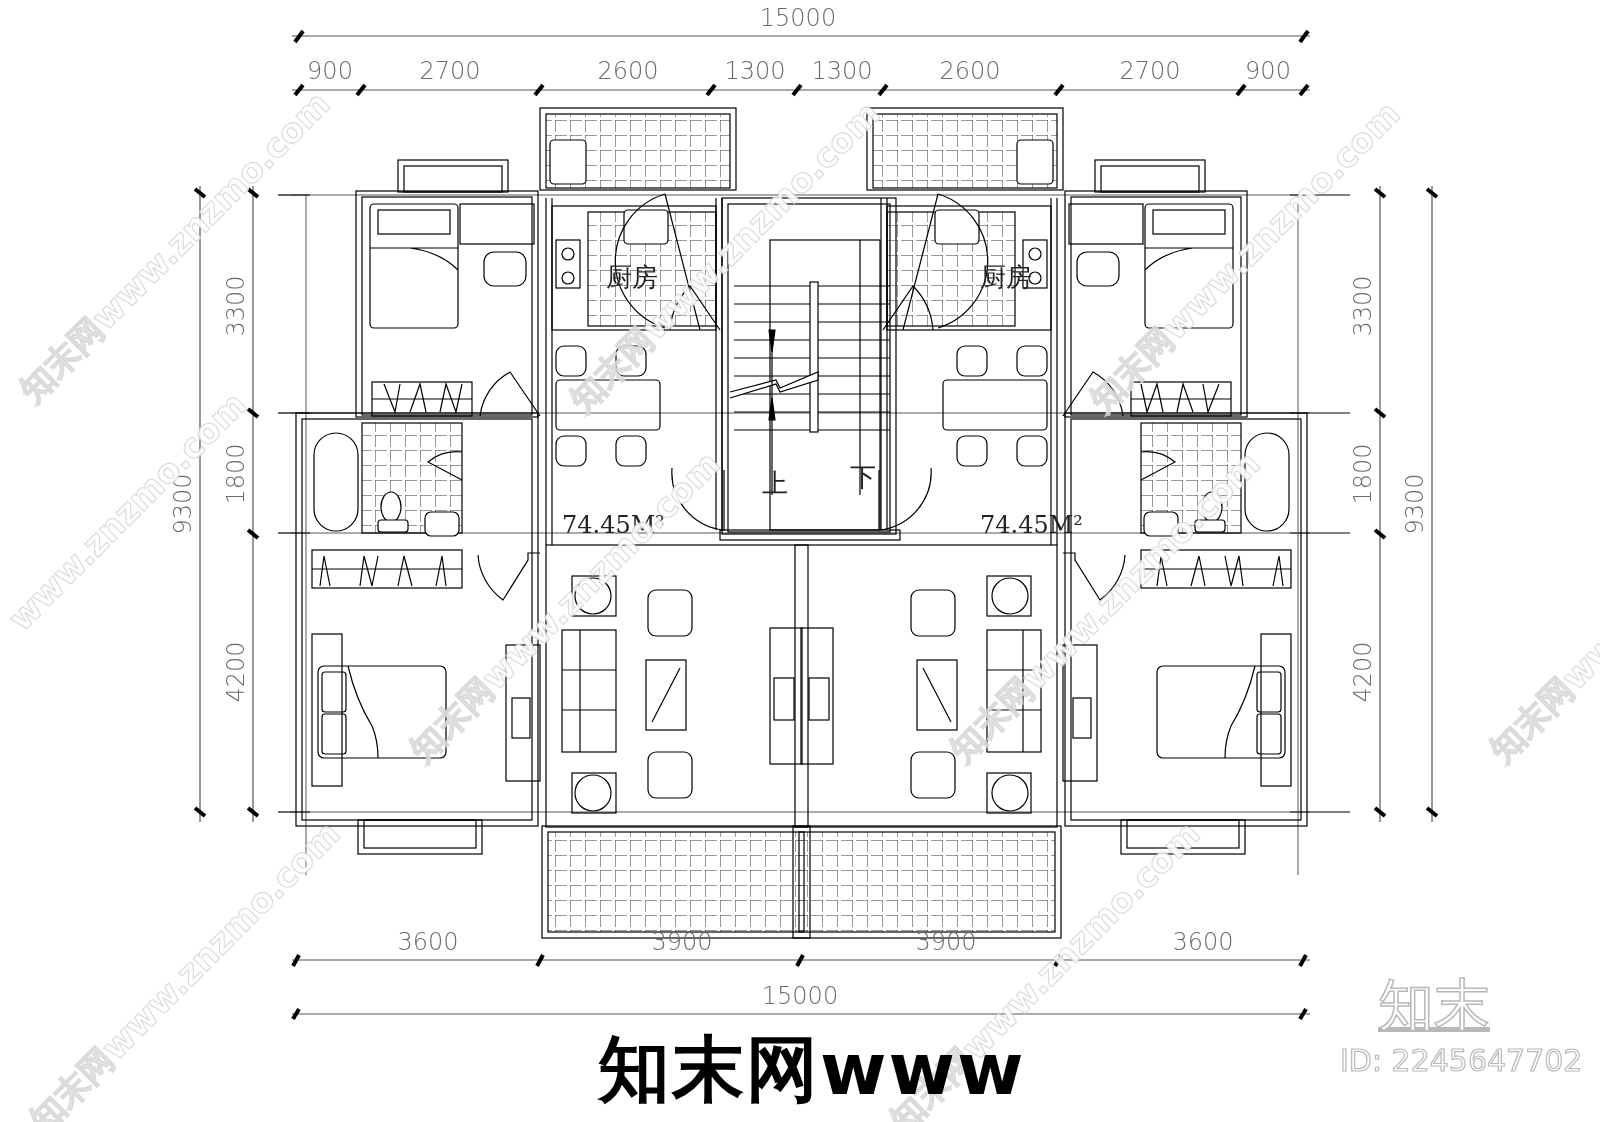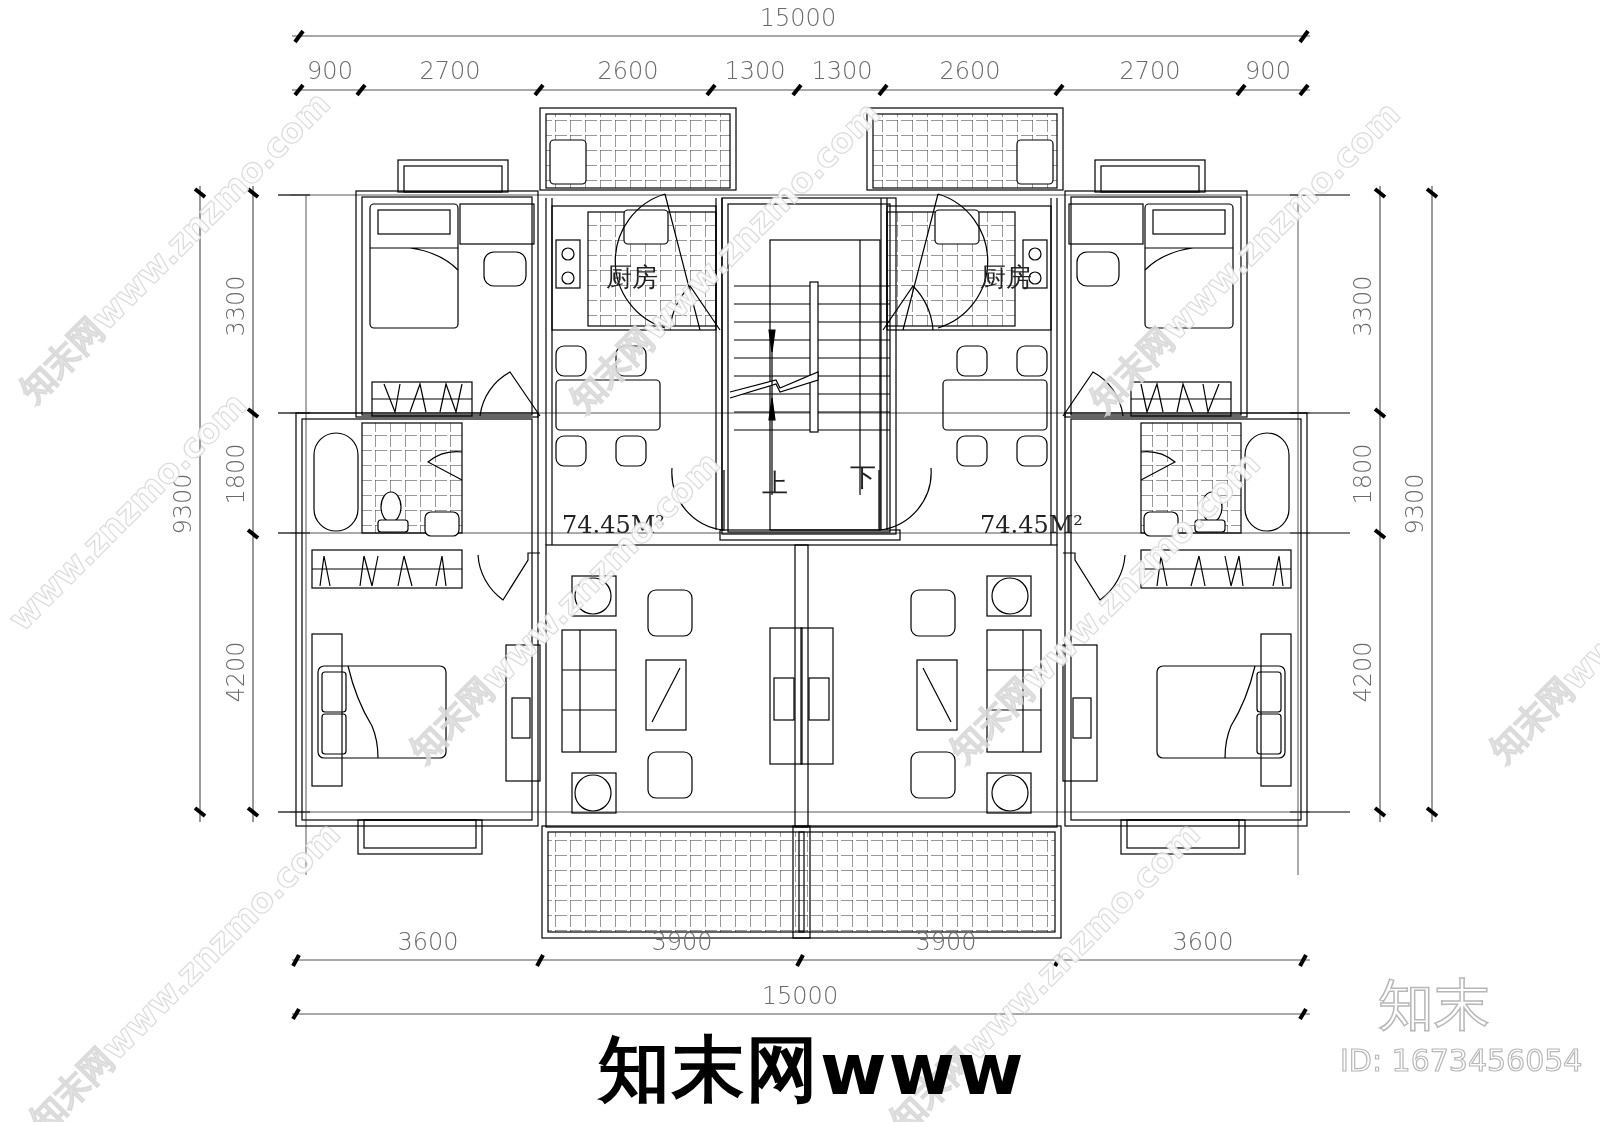--- a/index.html
+++ b/index.html
@@ -2,21 +2,21 @@
 <html><head>
 <meta charset="utf-8">
 <style>
   html, body { margin:0; padding:0; background:#ffffff; }
   body { width:1600px; height:1122px; position:relative; overflow:hidden; font-family:"DejaVu Sans", sans-serif; }
   #plan { position:absolute; left:0; top:0; }
   .dim { font-family:"DejaVu Sans", sans-serif; font-size:24px; fill:#6a6a6a; font-weight:300; }
   .lbl { font-family:"DejaVu Serif", serif; font-size:26px; fill:#222; }
   .area { font-family:"DejaVu Serif", serif; font-size:24px; fill:#222; }
   .title { position:absolute; left:598px; top:1022px; font-family:"DejaVu Sans", sans-serif; font-weight:bold; font-size:72px; color:#000; letter-spacing:2px; }
-  .brand { position:absolute; left:1378px; top:968px; font-family:"DejaVu Sans", sans-serif; font-size:56px; color:#fff; -webkit-text-stroke:1.5px #b8b8b8; }
+  .brand { position:absolute; left:1378px; top:968px; font-family:"DejaVu Sans", sans-serif; font-size:56px; color:#fff;text-decoration:underline; -webkit-text-stroke:1.5px #b8b8b8; }
   .idtxt { position:absolute; left:1340px; top:1043px; font-family:"DejaVu Sans", sans-serif; font-size:30px; color:#fff; -webkit-text-stroke:1.2px #b8b8b8; }
   .wm { position:absolute; font-family:"DejaVu Sans", sans-serif; font-weight:bold; font-size:34px; color:#ffffff; -webkit-text-stroke:1.2px #d8d8d8; transform:rotate(-45deg); transform-origin:left top; white-space:nowrap; opacity:0.9; pointer-events:none; }
 </style>
 </head>
 <body>
 
 <svg id="plan" width="1600" height="1122" viewBox="0 0 1600 1122" xmlns="http://www.w3.org/2000/svg">
   <defs>
     <pattern id="tile" width="15" height="15" patternUnits="userSpaceOnUse">
       <path d="M0 0 H12 M0 0 V12" stroke="#333" stroke-width="1" fill="none"></path>
@@ -342,13 +342,13 @@
 <div class="wm" style="left:1080px; top:390px;">知末网www.znzmo.com</div>
 <div class="wm" style="left:400px; top:740px;">知末网www.znzmo.com</div>
 <div class="wm" style="left:940px; top:740px;">知末网www.znzmo.com</div>
 <div class="wm" style="left:1480px; top:740px;">知末网www.znzmo.com</div>
 <div class="wm" style="left:0px; top:610px;">www.znzmo.com</div>
 <div class="wm" style="left:20px; top:1110px;">知末网www.znzmo.com</div>
 <div class="wm" style="left:880px; top:1110px;">知末网www.znzmo.com</div>
 
 <div class="title">知末网www</div>
 <div class="brand">知末</div>
-<div class="idtxt">ID: 1673456054</div>
+<div class="idtxt">ID: 2245647702</div>
 
 </body></html>

